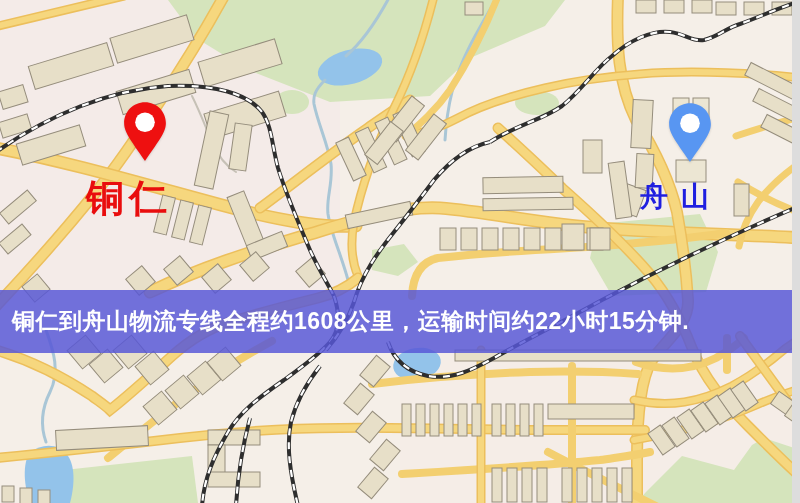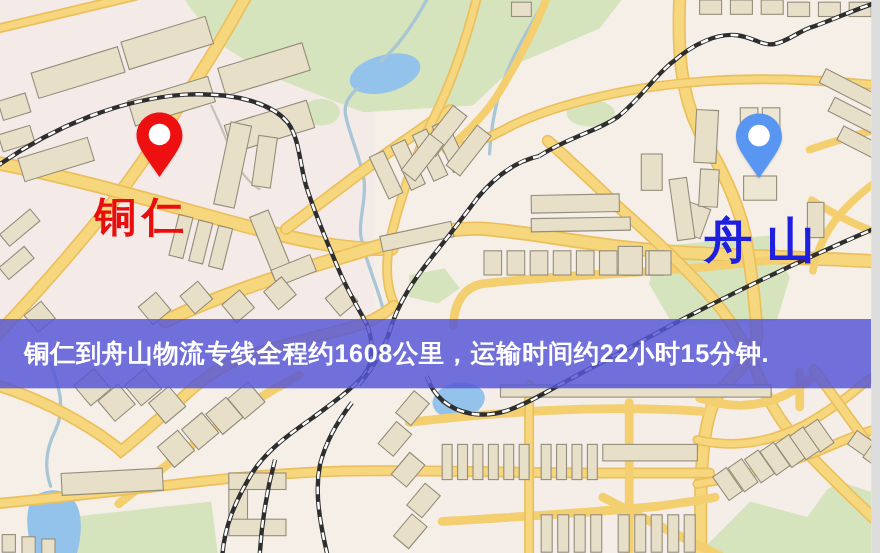--- a/index.html
+++ b/index.html
@@ -7,24 +7,24 @@
     position:relative;width:792px;height:503px;overflow:hidden;
     font-family:"Liberation Sans","DejaVu Sans",sans-serif;
   }
   #map-canvas{position:absolute;left:0;top:0;width:800px;height:503px;display:block;}
   .pin{position:absolute;filter:drop-shadow(0 1px 1px rgba(0,0,0,.15));}
   .marker-label{
     position:absolute;font-weight:bold;line-height:1;white-space:nowrap;
     font-family:"Liberation Sans","DejaVu Sans",sans-serif;
   }
   .marker-label.origin{left:86px;top:179px;font-size:38px;letter-spacing:5px;}
-  .marker-label.dest{left:640px;top:198px;font-size:44px;letter-spacing:13px;}
+  .marker-label.dest{left:640px;top:183px;font-size:28px;letter-spacing:13px;}
   .banner{
     position:absolute;left:0;top:290px;width:100%;height:63px;
-    display:flex;align-items:center;box-sizing:border-box;padding-left:22px;
+    display:flex;align-items:center;box-sizing:border-box;padding-left:12px;
   }
   .banner span{
     font-size:23px;letter-spacing:.5px;font-weight:600;white-space:nowrap;
   }
 </style>
 </head>
 <body>
 
 <div class="stage">
 

